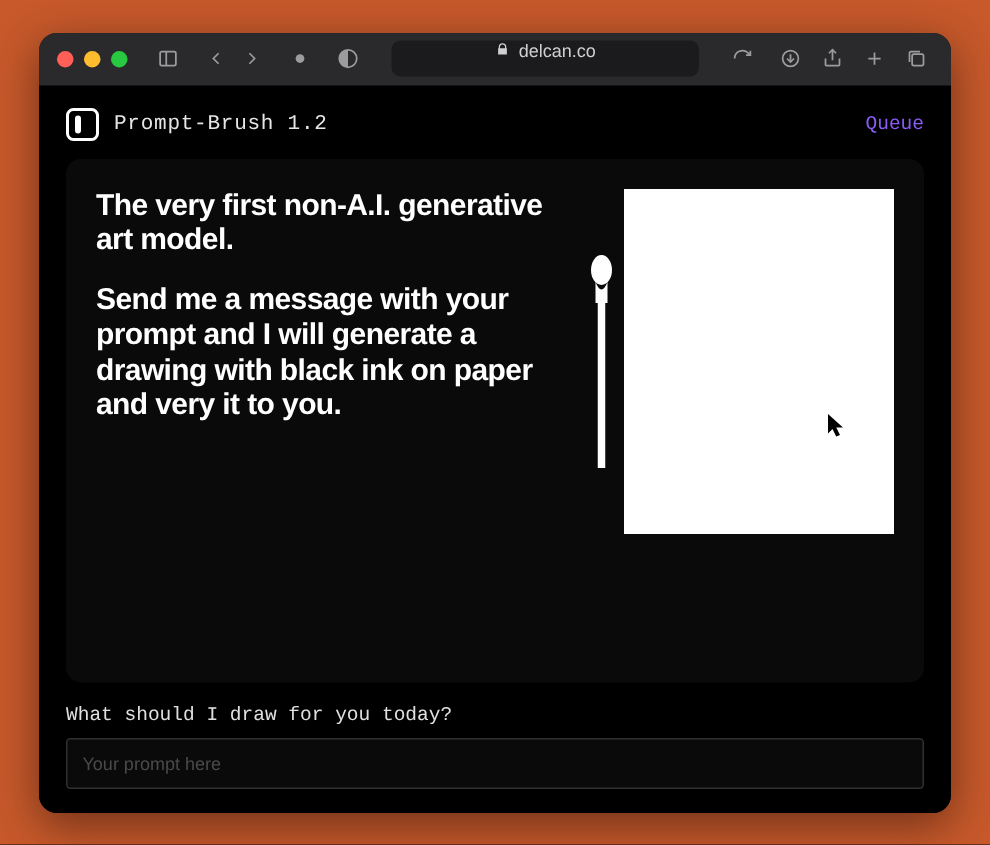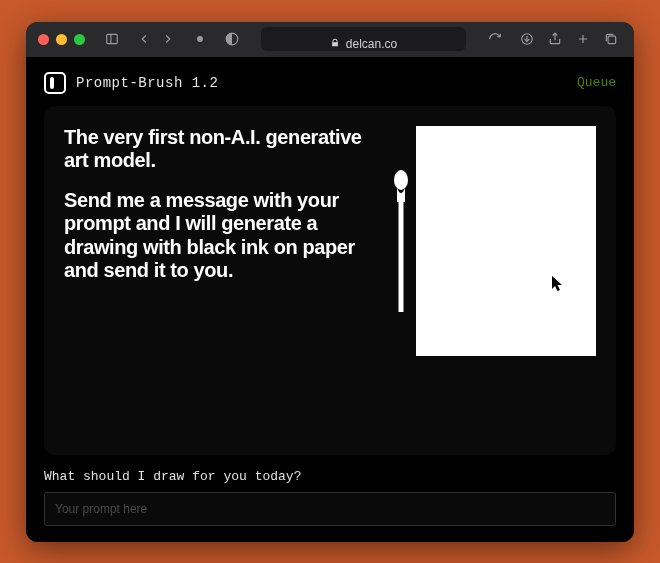--- a/index.html
+++ b/index.html
@@ -47,21 +47,21 @@
   }
   .tb-btn svg { width: 14px; height: 14px; display: block; }
   .navarrows { display: flex; gap: 2px; }
   .addr {
     flex: 1;
     margin: 0 8px;
     height: 24px;
     background: #1b1b1d;
     border-radius: 6px;
     display: flex;
-    align-items: flex-end;
+    align-items: flex-start;
     justify-content: center;
     gap: 6px;
     font-family: -apple-system, BlinkMacSystemFont, "Segoe UI", sans-serif;
     color: #d0d0d2;
     font-size: 12px;
     position: relative;
   }
   .addr .lock svg { width: 10px; height: 10px; }
   .right-tools { display: flex; gap: 6px; align-items: center; }
   
@@ -97,21 +97,21 @@
   }
   .brand-title {
     font-family: "Courier New", ui-monospace, monospace;
     font-size: 14px;
     letter-spacing: 0.5px;
     color: #e6e6e6;
   }
   .queue {
     font-family: "Courier New", ui-monospace, monospace;
     font-size: 13px;
-    color: #4d7c0f;
+    color: #8b5cf6;
     cursor: pointer;
   }
   .hero {
     background: #0a0a0a;
     border-radius: 10px;
     padding: 20px 20px 24px 20px;
     display: flex;
     gap: 0;
     flex: 1;
     min-height: 0;
@@ -260,21 +260,21 @@
       <div class="brand">
         <div class="brand-logo"></div>
         <div class="brand-title">Prompt-Brush 1.2</div>
       </div>
       <div class="queue">Queue</div>
     </div>
 
     <div class="hero">
       <div class="copy">
         <p>The very first non-A.I. generative art model.</p>
-        <p>Send me a message with your prompt and I will generate a drawing with black ink on paper and send it to you.</p>
+        <p>Send me a message with your prompt and I will generate a drawing with black ink on paper and very it to you.</p>
       </div>
       <div class="brush-col">
         <svg viewBox="0 0 20 150" xmlns="http://www.w3.org/2000/svg">
           <ellipse cx="10" cy="10" rx="7" ry="10" fill="#fff"></ellipse>
           <path d="M6 18 Q10 28 14 18 L14 32 L6 32 Z" fill="#fff"></path>
           <rect x="7.5" y="32" width="5" height="110" fill="#fff"></rect>
         </svg>
       </div>
       <div class="paper">
         <div class="cursor">

